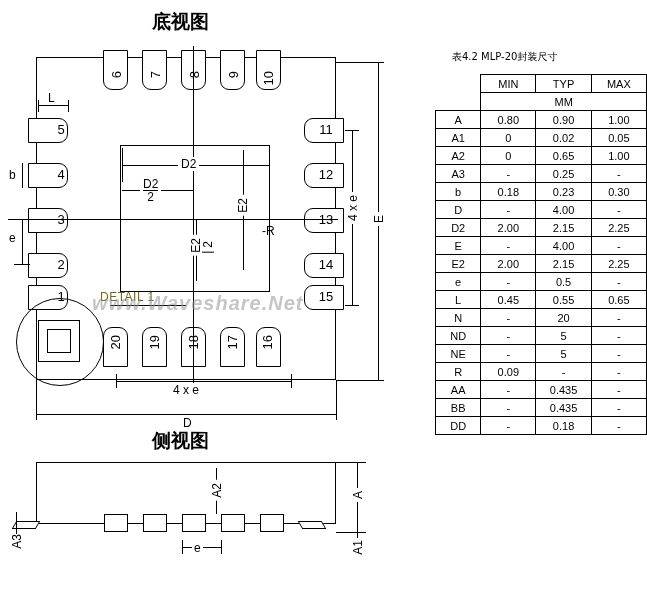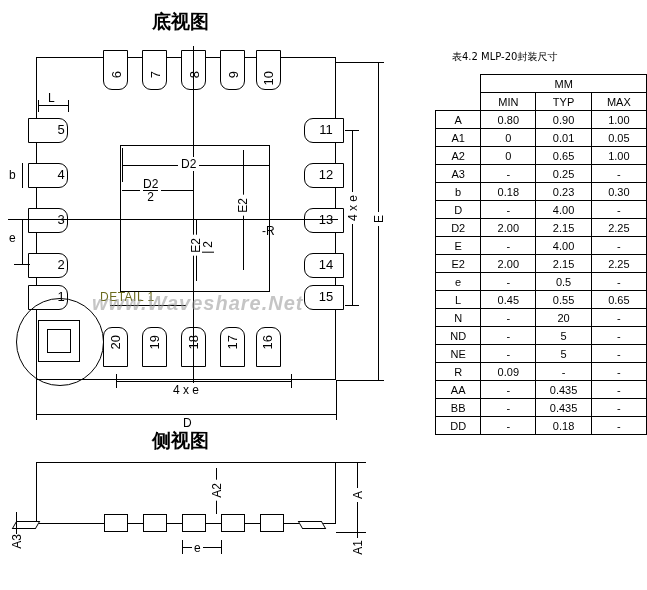--- a/index.html
+++ b/index.html
@@ -361,38 +361,38 @@
   <div class="line vline" style="left:182px; top:540px; height:14px;"></div>
   <div class="line vline" style="left:221px; top:540px; height:14px;"></div>
   <div class="dim" style="left:192px; top:541px; background:#fff; padding:0 2px;">e</div>
 
   <div class="table-title">表4.2  MLP-20封装尺寸</div>
 
   <table class="dims">
     <tbody>
         <tr>
       <td class="sym blank-cell"></td>
-      <td colspan="3">MM</td>
-    </tr>
-    <tr>
-      <td class="sym blank-cell"></td>
       <td class="val">MIN</td>
       <td class="val">TYP</td>
       <td class="val">MAX</td>
     </tr>
     <tr>
+      <td class="sym blank-cell"></td>
+      <td colspan="3">MM</td>
+    </tr>
+    <tr>
           <td class="sym">A</td>
           <td class="val">0.80</td>
           <td class="val">0.90</td>
           <td class="val">1.00</td>
         </tr>
     <tr>
           <td class="sym">A1</td>
           <td class="val">0</td>
-          <td class="val">0.01</td>
+          <td class="val">0.02</td>
           <td class="val">0.05</td>
         </tr>
     <tr>
           <td class="sym">A2</td>
           <td class="val">0</td>
           <td class="val">0.65</td>
           <td class="val">1.00</td>
         </tr>
     <tr>
           <td class="sym">A3</td>

